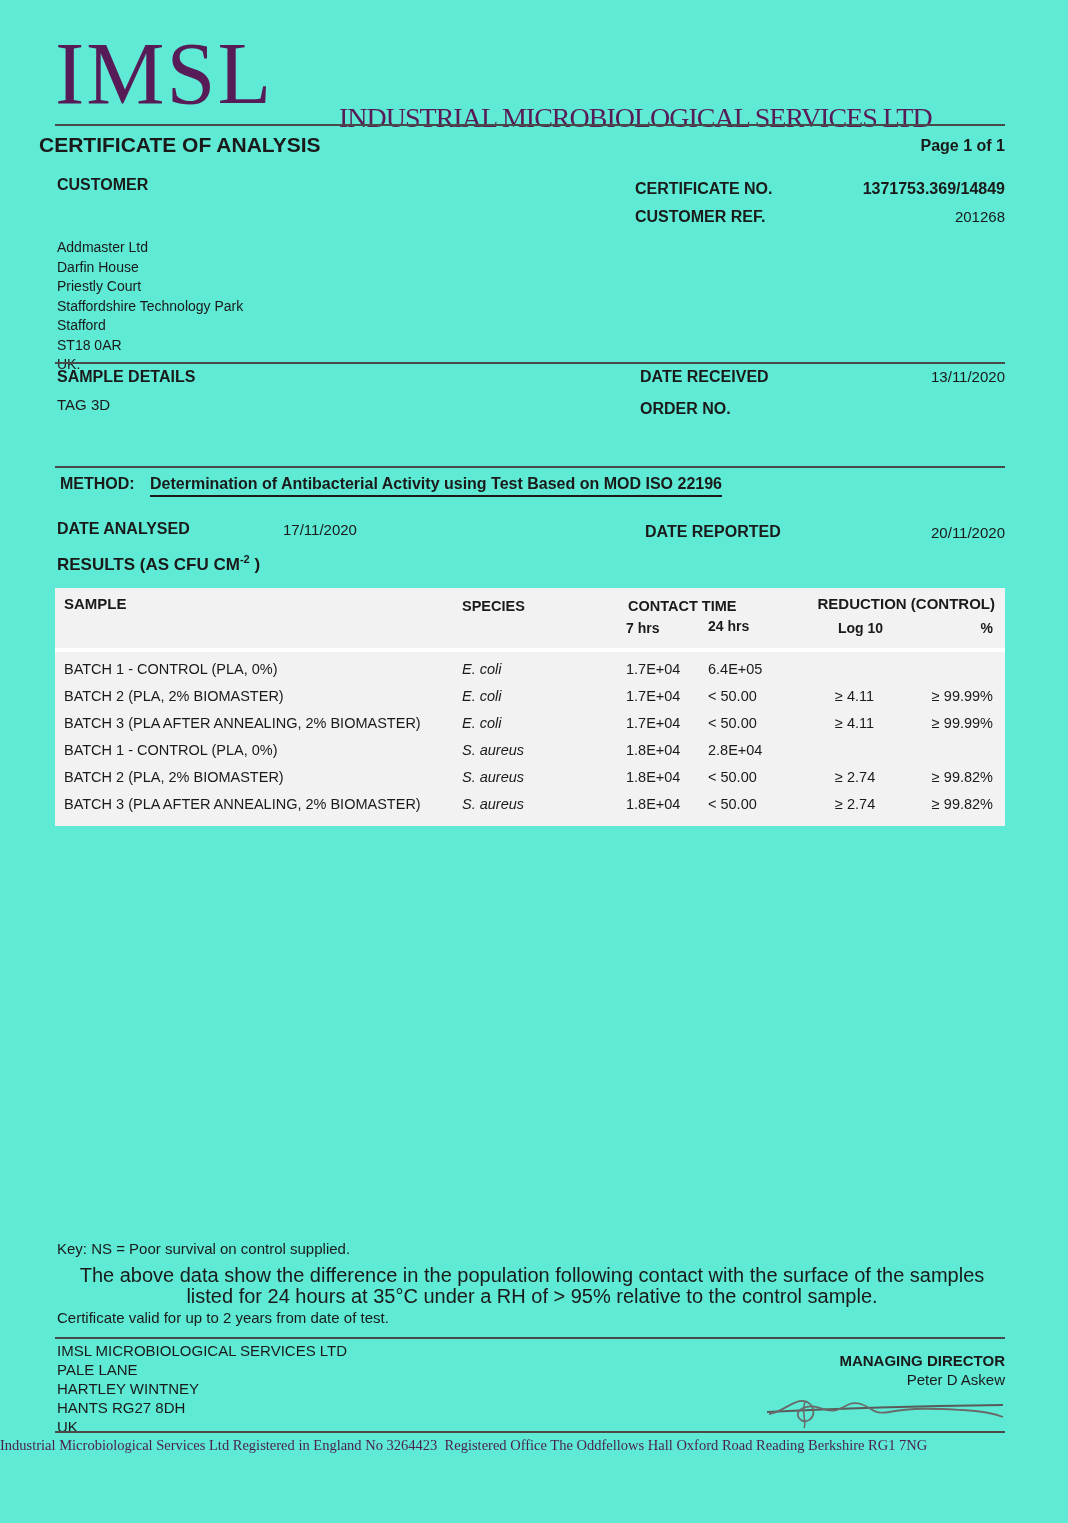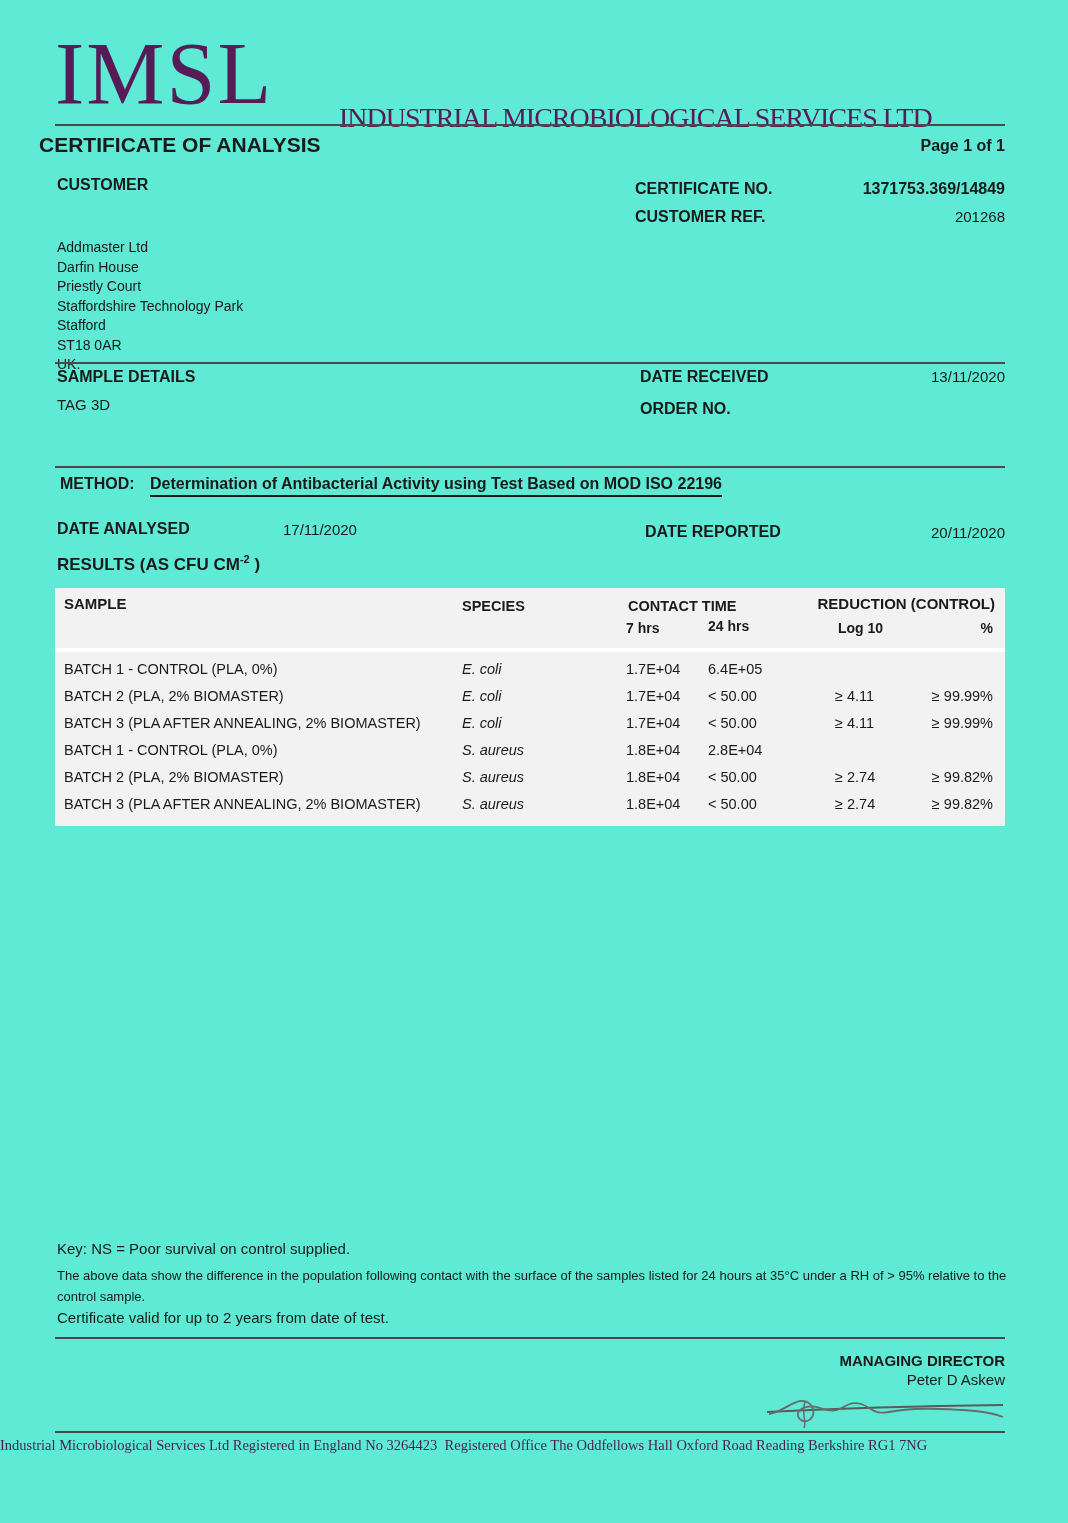--- a/index.html
+++ b/index.html
@@ -78,21 +78,21 @@
   .tbody { background:#f2f2f2; padding:3px 12px 9px 9px; }
   .trow {
     display:grid; grid-template-columns:398px 164px 82px 127px 86px 72px;
     height:27px; align-items:center; font-size:14.5px;
   }
   .cell-species { font-style:italic; }
   .cell-pct { text-align:right; }
 
   
   .note-key { left:57px; top:1240px; font-size:15px; }
-  .note-desc { left:57px; top:1265px; width:950px; font-size:13px; line-height:21px; }
+  .note-desc { left:57px; top:1265px; width:950px; font-size:20px; line-height:21px;text-align:center; }
   .note-valid { left:57px; top:1309px; font-size:15px; }
 
   
   .footer-address { left:57px; top:1341px; font-size:15px; line-height:19px; }
   .director-title { right:63px; top:1352px; font-size:15px; font-weight:bold; }
   .director-name { right:63px; top:1371px; font-size:15px; }
   .signature { right:63px; top:1388px; }
   .registered {
     left:0; top:1437px; width:1068px; text-align:left;
     font-family:Liberation Serif, serif; font-size:14.5px; color:#4b1f4e;
@@ -220,20 +220,28 @@
           <span class="cell-pct">≥ 99.82%</span>
         </div>
       </div>
   </div>
 
   <div class="abs note-key">Key: NS = Poor survival on control supplied.</div>
   <div class="abs note-desc">The above data show the difference in the population following contact with the surface of the samples listed for 24 hours at 35°C under a RH of &gt; 95% relative to the control sample.</div>
   <div class="abs note-valid">Certificate valid for up to 2 years from date of test.</div>
 
   <div class="abs rule rule-footer-top"></div>
+  <div class="abs footer-address">
+
+  <div>IMSL MICROBIOLOGICAL SERVICES LTD</div>
+      <div>PALE LANE</div>
+      <div>HARTLEY WINTNEY</div>
+      <div>HANTS RG27 8DH</div>
+      <div>UK</div>
+    </div>
   <div class="abs director-title">MANAGING DIRECTOR</div>
   <div class="abs director-name">Peter D Askew</div>
 
   <svg class="abs signature" width="240" height="42" viewBox="0 0 240 42">
     <path d="M2 24 C60 21, 150 18, 238 17" fill="none" stroke="#5a5a5a" stroke-width="1.8"></path>
     <path d="M4 26 C18 24, 28 12, 38 13 C50 14, 52 30, 42 33 C34 35, 28 24, 38 20 C52 14, 60 26, 72 22 C82 18, 86 13, 96 16 C108 20, 108 27, 124 24 C148 19, 178 21, 198 22 C214 23, 228 25, 238 29" fill="none" stroke="#6a6a6a" stroke-width="1.8"></path>
     <path d="M40 14 C36 24, 42 34, 39 40" fill="none" stroke="#6a6a6a" stroke-width="1.5"></path>
   </svg>
 
   <div class="abs rule rule-footer-bottom"></div>

